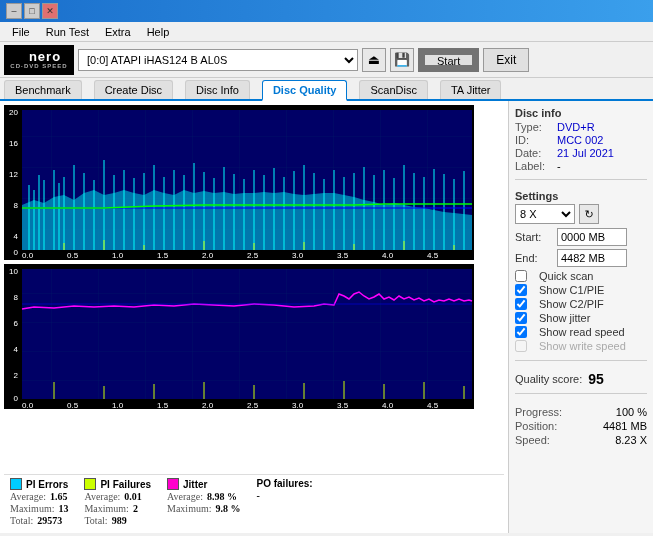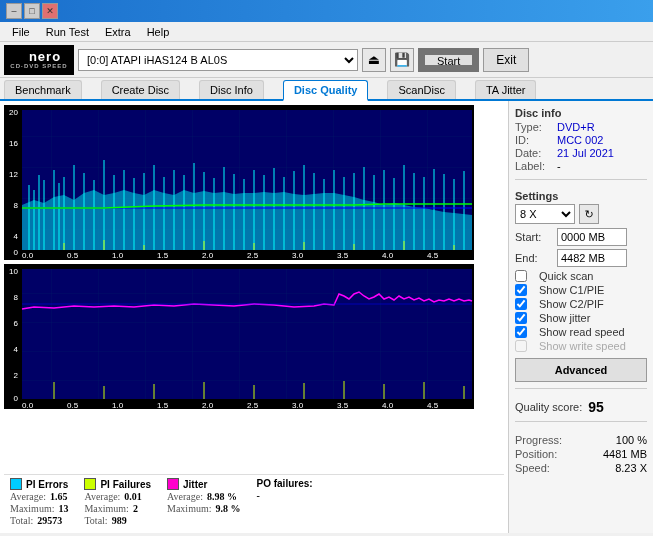--- a/index.html
+++ b/index.html
@@ -115,21 +115,21 @@
       cursor: pointer;
       font-size: 12px;
     }
 
     
     .tabs {
       background: #f0f0f0;
       border-bottom: 2px solid #0078d4;
       display: flex;
       padding: 2px 4px 0;
-      gap: 19px;
+      gap: 12px;
     }
     .tab {
       padding: 3px 10px;
       border: 1px solid #ccc;
       border-bottom: none;
       background: #e0e0e0;
       cursor: pointer;
       font-size: 11px;
       border-radius: 3px 3px 0 0;
     }
@@ -626,21 +626,20 @@
         <label for="showJitter">Show jitter</label>
       </div>
       <div class="checkbox-row">
         <input type="checkbox" id="showReadSpeed" checked="" style="">
         <label for="showReadSpeed">Show read speed</label>
       </div>
       <div class="checkbox-row disabled">
         <input type="checkbox" id="showWriteSpeed" disabled="" style="">
         <label for="showWriteSpeed">Show write speed</label>
       </div>
-      <button class="advanced-btn">Advanced</button>
     </div>
 
     <div class="divider"></div>
 
     <div class="quality-row">
       <span class="quality-label">Quality score:</span>
       <span class="quality-value">95</span>
     </div>
 
     <div class="divider"></div>

